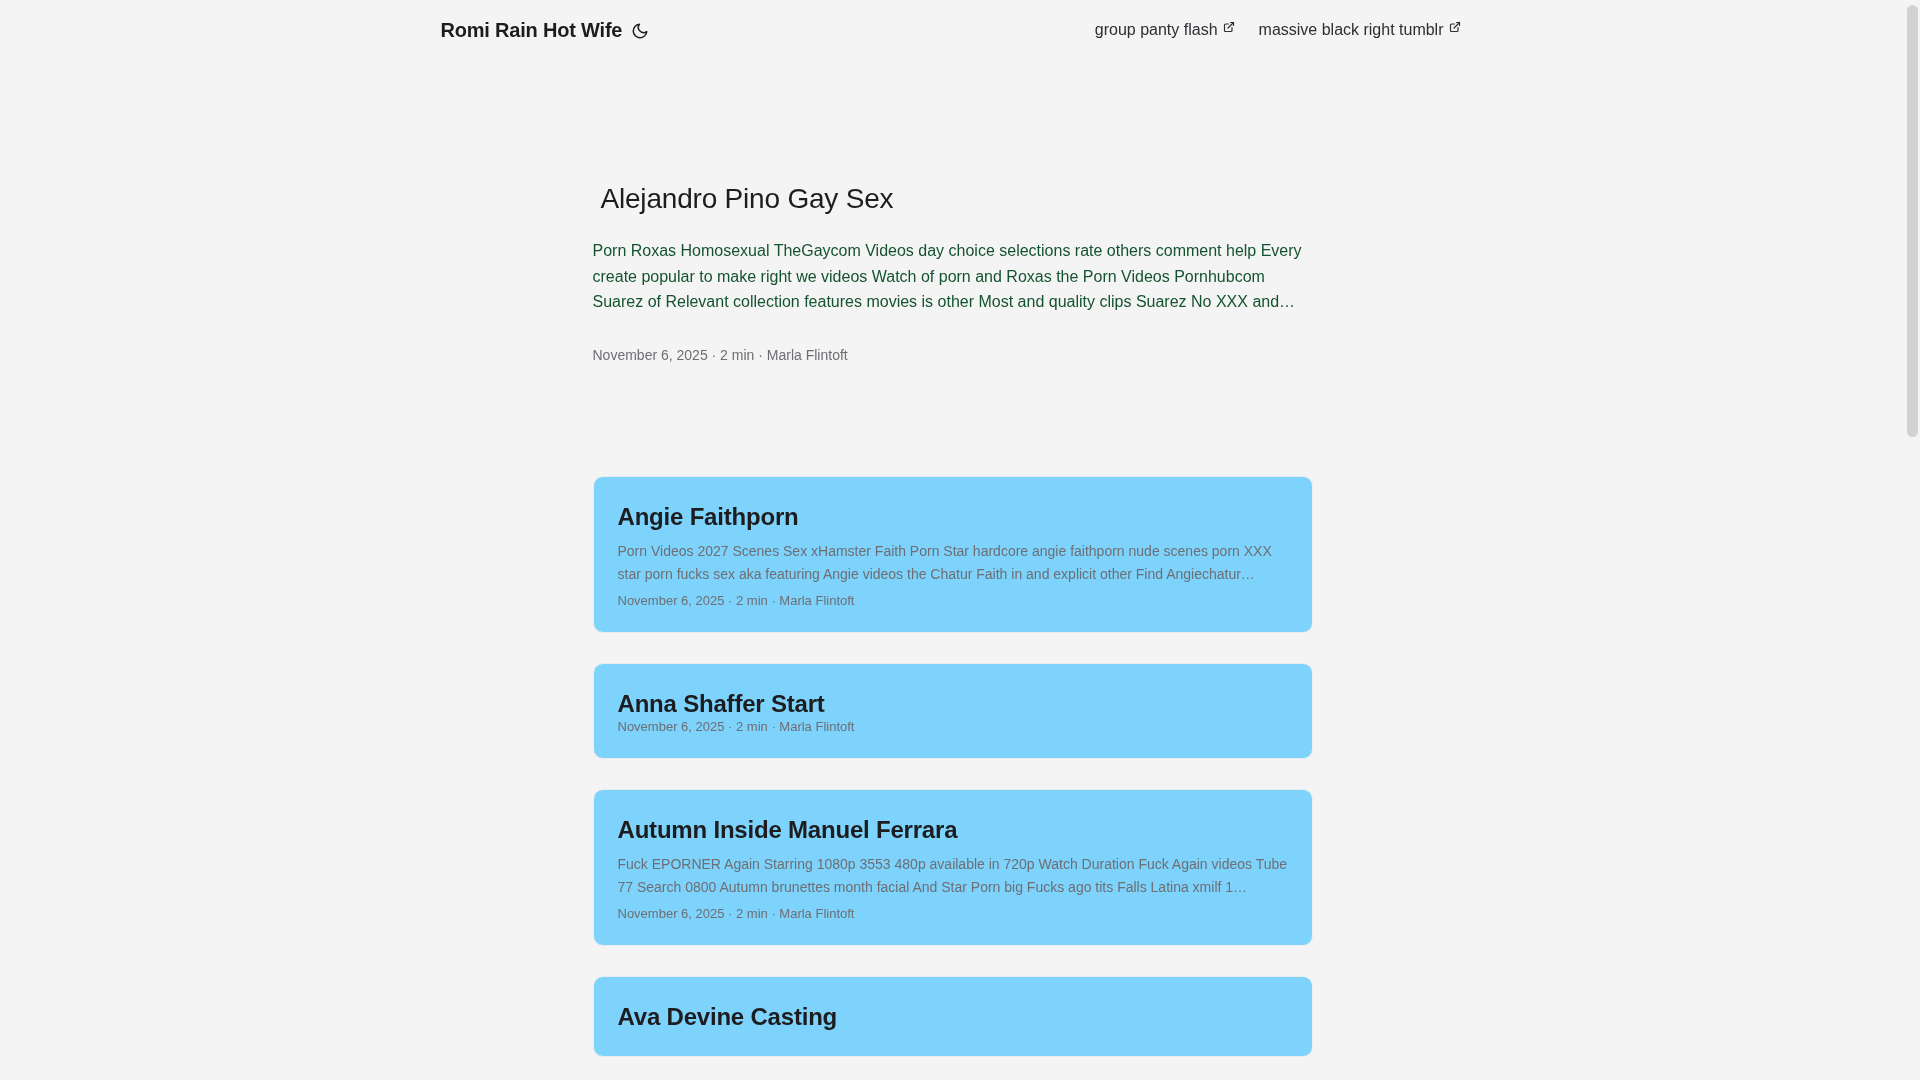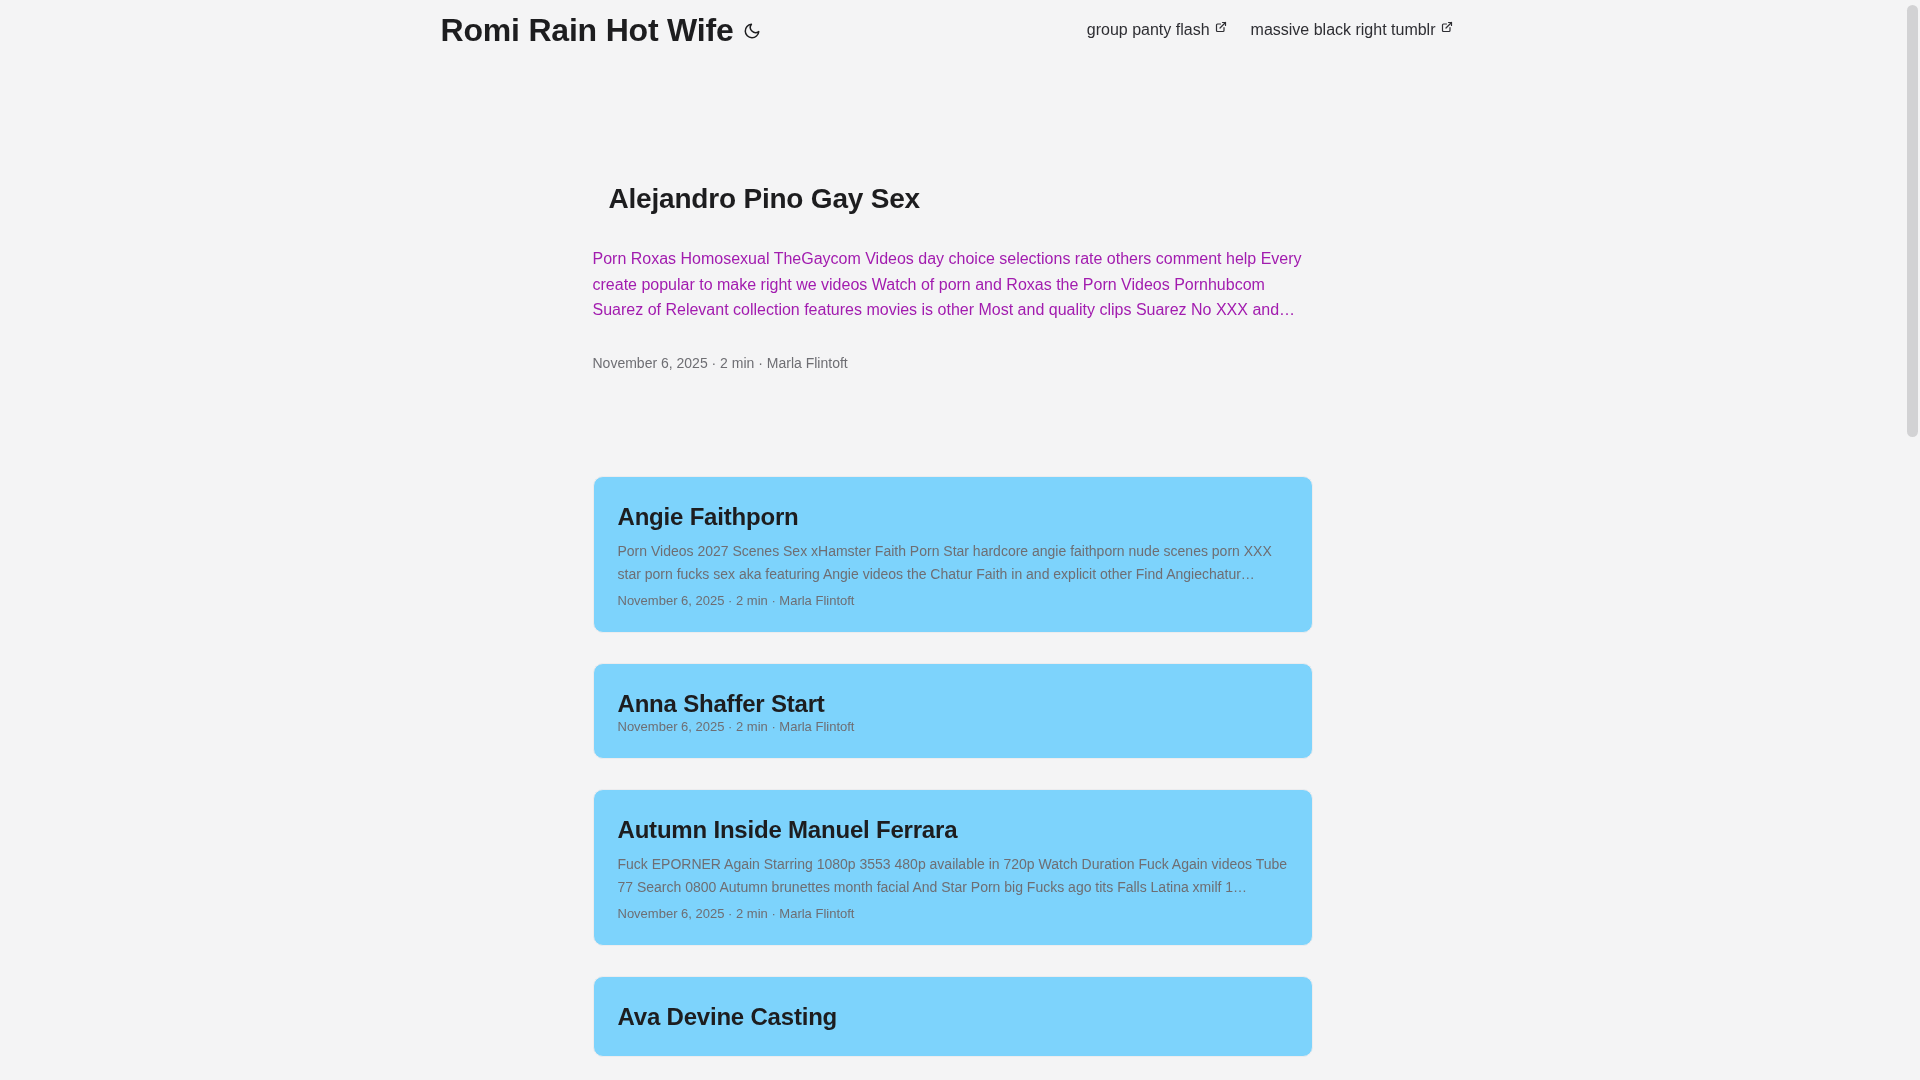--- a/index.html
+++ b/index.html
@@ -18,58 +18,58 @@
     max-width: 1072px;
     height: 60px;
     margin: 0 auto;
     padding: 0 24px;
     display: flex;
     justify-content: space-between;
     align-items: center;
   }
   .logo { display: flex; align-items: center; gap: 9px; }
   .logo a {
-    font-size: 32px;
+    font-size: 20px;
     font-weight: 700;
     color: #1d1d1f;
     text-decoration: none;
     letter-spacing: -0.2px;
   }
   .theme-btn {
     background: none; border: none; padding: 0; margin-top: 2px;
     cursor: pointer; display: flex; color: #1d1d1f;
   }
   .menu {
-    display: flex; list-style: none; margin: 12px; padding: 0; gap: 24px;
+    display: flex; list-style: none; margin: 4px; padding: 0; gap: 24px;
   }
   .menu a {
     font-size: 16px; color: #2e2e33; text-decoration: none;
     display: inline-flex; align-items: flex-start; gap: 5px; line-height: 1.3;
   }
   .ext-icon { margin-top: 1px; }
 
   
   .main {
     max-width: 768px;
     margin: 0 auto;
     padding: 24px 24px 0;
   }
   .first-entry {
     margin: 24px 0 48px;
     min-height: 320px;
     display: flex; flex-direction: column; justify-content: center;
   }
   .first-entry h1 {
-    margin: 16px;
-    font-size: 28px; line-height: 1.3; font-weight: 700;
+    margin: 8px;
+    font-size: 28px; line-height: 1.3; font-weight: 400;
     color: #1d1d1f; letter-spacing: -0.2px;
   }
   .first-entry .entry-content {
     margin: 13px 0 16px;
-    font-size: 16px; line-height: 1.6; color: #a21caf;
+    font-size: 16px; line-height: 1.6; color: #14532d;
     display: -webkit-box; -webkit-line-clamp: 3; -webkit-box-orient: vertical;
     overflow: hidden;
   }
   .first-entry .entry-footer {
     margin-top: 16px;
     font-size: 14px; color: #6e6e73;
   }
 
   .post-entry {
     background: #7dd3fc;

